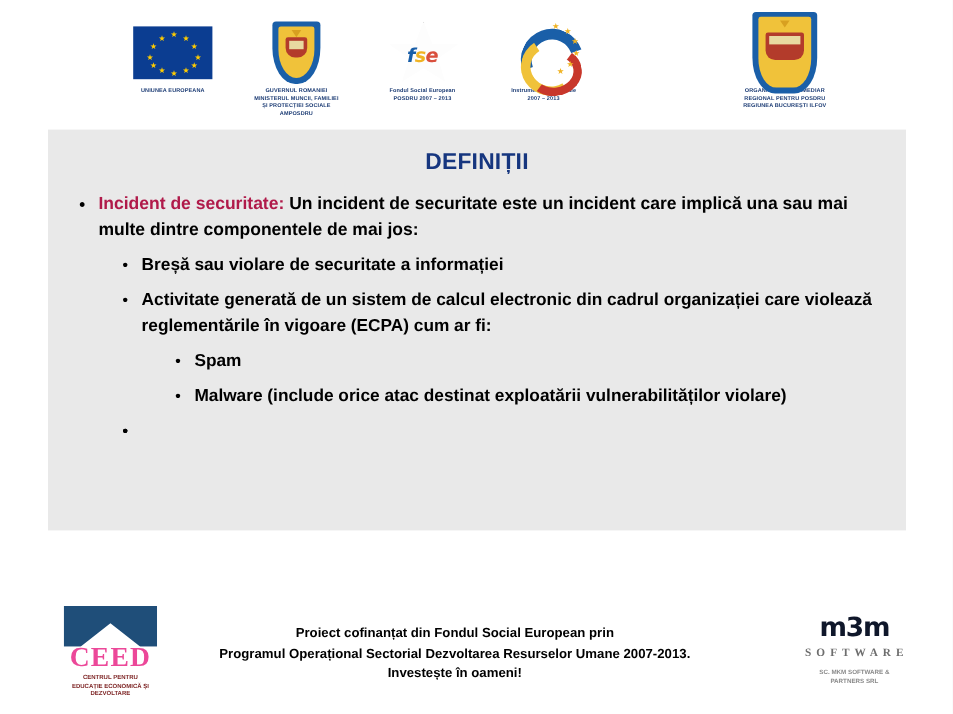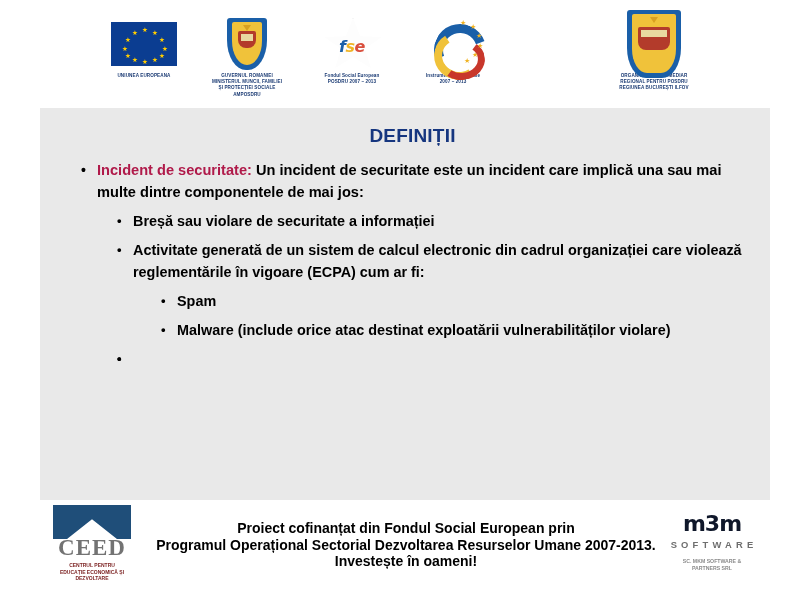--- a/index.html
+++ b/index.html
@@ -163,23 +163,22 @@
     position: absolute;
     color: #f0b323;
     font-size: 7px;
     line-height: 7px;
   }
 
   
   .panel {
     position: absolute;
     left: 40px; top: 108px;
-    width: 715px; height: 392px;
+    width: 715px; height: 334px;
     background: #e9e9e9;
-    padding-left: 15px;
   }
   .slide-title {
     text-align: center;
     color: #16367f;
     font-size: 19px;
     font-weight: bold;
     margin-top: 17px;
     letter-spacing: 0.2px;
   }
 
@@ -254,43 +253,43 @@
     width: 116px;
     text-align: center;
   }
   .ceed .bowtie {
     width: 78px; height: 34px;
     margin: 0 auto;
     background: #1f4e79;
     clip-path: polygon(0 0, 100% 0, 100% 100%, 82% 100%, 50% 42%, 18% 100%, 0 100%);
   }
   .ceed .word {
-    color: #737373;
+    color: #ec4899;
     font-weight: bold;
     font-size: 23px;
     line-height: 24px;
     letter-spacing: 1px;
     font-family: "Liberation Serif", serif;
     margin-top: -3px;
   }
   .ceed .cap {
     font-size: 5px;
     line-height: 6.5px;
     color: #7a1f1f;
     font-weight: bold;
     margin-top: 2px;
     white-space: pre-line;
   }
 
   .footer-text {
     position: absolute;
-    left: 156px; top: 20px;
+    left: 129px; top: 20px;
     width: 500px;
     text-align: center;
-    font-size: 14px;
+    font-size: 11px;
     line-height: 16.5px;
     font-weight: bold;
     color: #000000;
   }
 
   .m3m {
     position: absolute;
     left: 652px; top: 8px;
     width: 120px;
     text-align: center;
@@ -304,20 +303,21 @@
     letter-spacing: -1px;
   }
   .m3m .sub {
     font-size: 9.4px;
     line-height: 10px;
     letter-spacing: 4.2px;
     color: #6e6e6e;
     font-weight: bold;
     margin-top: 1px;
     padding-left: 4px;
+    font-family: Liberation Serif, serif;
   }
   .m3m .cap {
     font-size: 5.2px;
     line-height: 7px;
     color: #8a8a8a;
     font-weight: bold;
     margin-top: 8px;
     white-space: pre-line;
   }
 </style>

